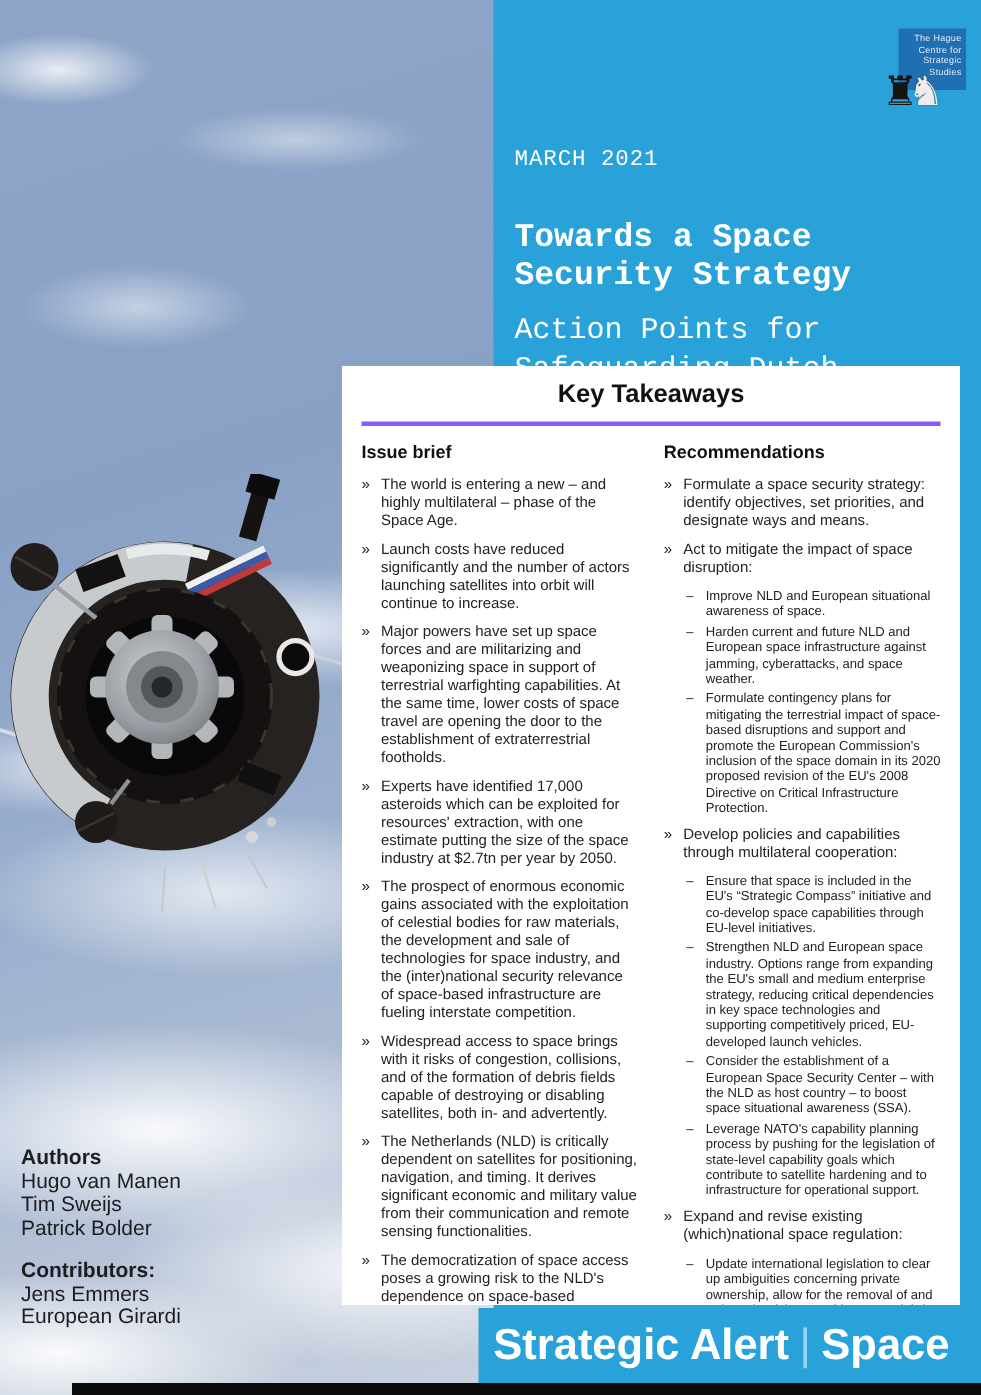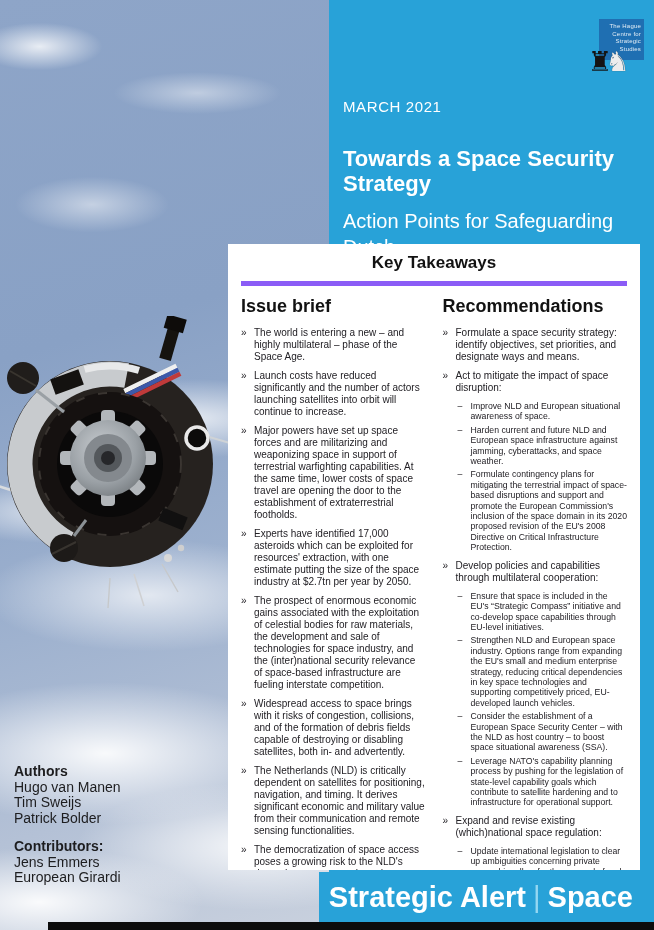--- a/index.html
+++ b/index.html
@@ -27,34 +27,34 @@
   
   .logo { position:absolute; left:599px; top:19px; width:45px; height:41px; background:#1f6fb2; }
   .logo-text { position:absolute; right:3px; top:4px; text-align:right;
                font-size:6px; line-height:7.5px; color:rgba(255,255,255,.88); letter-spacing:.2px; }
   .logo-pieces { position:absolute; left:-11px; bottom:-15px; font-size:27px; line-height:27px;
                  font-family:"DejaVu Sans",sans-serif; }
   .piece-dark { color:#141414; }
   .piece-light { color:#ededed; text-shadow:0 0 1px #444; margin-left:-7px; }
 
   
-  .titleblock { position:absolute; left:343px; top:98px; width:300px; color:#ffffff; }
+  .titleblock { position:absolute; left:343px; top:98px; width:300px; color:#ffffff;font-family:Liberation Mono, monospace; }
   .date { font-size:15px; letter-spacing:.6px; }
   .title { font-size:22px; font-weight:bold; margin-top:31px; line-height:25px; }
   .subtitle { font-size:20px; line-height:26px; margin-top:12px; font-weight:400; }
   .subtitle span { display:block; }
 
   
   .panel { position:absolute; left:228px; top:244px; width:412px; height:626px;
            background:#ffffff; padding:9px 13px 8px 13px; overflow:hidden; color:#232126; }
   .kt-heading { text-align:center; font-size:17px; font-weight:bold; color:#121212;
-                padding-bottom:8px; border-bottom:5px solid #8b5cf6; }
+                padding-bottom:8px; border-bottom:3px solid #8b5cf6; }
   .cols { display:flex; gap:17px; margin-top:10px; }
   .col { flex:1; min-width:0; }
-  .col-heading { font-size:18px; font-weight:bold; color:#121212; margin-bottom:10px; }
+  .col-heading { font-size:12px; font-weight:bold; color:#121212; margin-bottom:10px; }
   .bullet { display:flex; gap:6px; font-size:10px; line-height:12px; margin-bottom:7px; }
   .bm { flex:0 0 7px; }
   .sub { display:flex; gap:7px; font-size:8.7px; line-height:10.4px; margin:3px 0 3px 15px; }
   .sm { flex:0 0 6px; }
 
   
   .credits { position:absolute; left:14px; top:764px; color:#1d1d1f; font-size:14px; line-height:15.5px; }
   .credits .grp-heading { font-weight:bold; }
   .credits .grp2 { margin-top:13px; }
 

